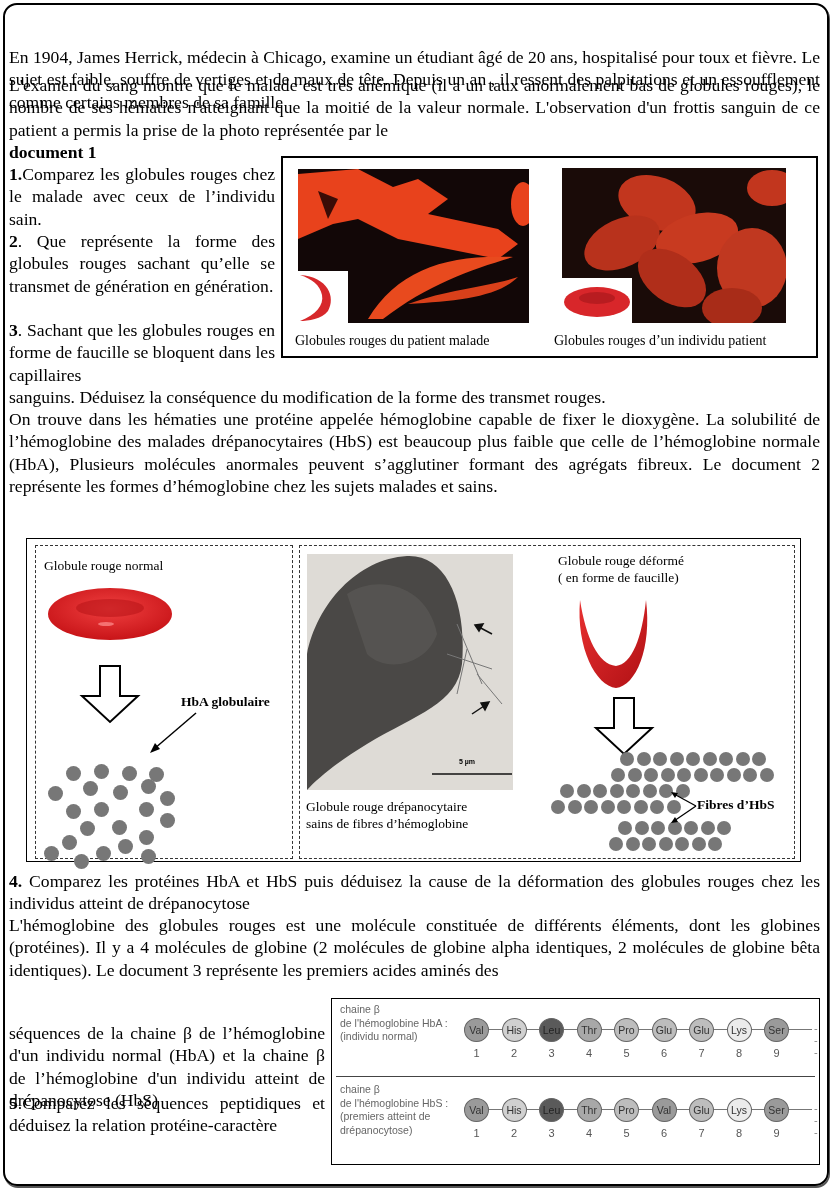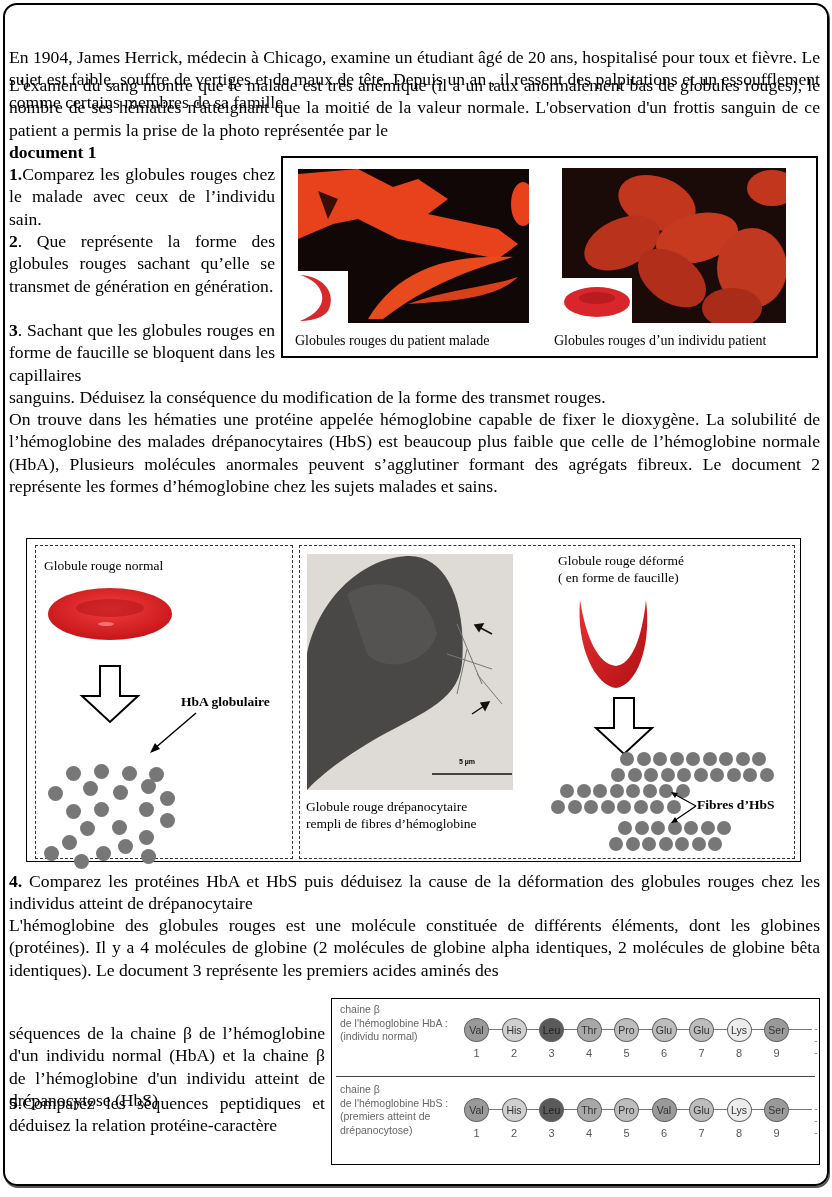--- a/index.html
+++ b/index.html
@@ -160,21 +160,21 @@
             <path d="M168,71 L176,70 L172,77 Z" fill="#111"></path>
           <line x1="165" y1="160" x2="180" y2="150"></line>
             <path d="M182,148 L174,149 L178,156 Z" fill="#111"></path>
         </g>
         <line x1="125" y1="220" x2="205" y2="220" stroke="#111" stroke-width="1.5"></line>
       </svg>
       <div style="position:absolute; left:152px; top:204px; font-size:7px; font-family:'Liberation Sans',sans-serif; font-weight:bold;">5 µm</div>
     </div>
     <div class="lbl" style="left:6px; top:252px; line-height:17px;">
       <div>Globule rouge drépanocytaire</div>
-      <div>rempli de fibres d’hémoglobine</div>
+      <div>sains de fibres d’hémoglobine</div>
     </div>
 
     <div class="lbl" style="left:258px; top:6px; line-height:17px;">
       <div>Globule rouge déformé</div>
       <div>( en forme de faucille)</div>
     </div>
     <svg style="position:absolute; left:276px; top:52px;" width="76" height="92" viewBox="0 0 76 92">
       <defs>
         <linearGradient id="sk" x1="0" y1="0" x2="1" y2="1">
           <stop offset="0%" stop-color="#e83030"></stop>
@@ -240,21 +240,21 @@
     <svg style="position:absolute; left:370px; top:244px;" width="28" height="34">
       <line x1="26" y1="16" x2="4" y2="4" stroke="#000" stroke-width="1.3"></line>
       <line x1="26" y1="16" x2="4" y2="31" stroke="#000" stroke-width="1.3"></line>
       <path d="M1,2 L8,3 L5,8 Z" fill="#000"></path>
         <path d="M1,33 L5,27 L8,32 Z" fill="#000"></path>
     </svg>
     <div class="lblb" style="left:397px; top:251px;">Fibres d’HbS</div>
   </div>
 </div>
 
-<p class="txt" style="left:9px; top:870px; width:811px;"><b>4.</b><span> Comparez les protéines HbA et HbS puis déduisez la cause de la déformation des globules rouges chez les individus atteint de drépanocytaire</span></p>
+<p class="txt" style="left:9px; top:870px; width:811px;"><b>4.</b><span> Comparez les protéines HbA et HbS puis déduisez la cause de la déformation des globules rouges chez les individus atteint de drépanocytose</span></p>
 <p class="txt" style="left:9px; top:914px; width:811px;">L'hémoglobine des globules rouges est une molécule constituée de différents éléments, dont les globines (protéines). Il y a 4 molécules de globine (2 molécules de globine alpha identiques, 2 molécules de globine bêta identiques). Le document 3 représente les premiers acides aminés des</p>
 
 <p class="txt" style="left:9px; top:1022px; width:316px;">séquences de la chaine β de l’hémoglobine d'un individu normal (HbA) et la chaine β de l’hémoglobine d'un individu atteint de drépanocytose (HbS)</p>
 <p class="txt" style="left:9px; top:1092px; width:316px;"><b>5</b><span>.Comparez les séquences peptidiques et déduisez la relation protéine-caractère</span></p>
 
 <div class="doc3">
   <div class="chain-label" style="left:8px; top:4px;">
     <div>chaine β</div>
     <div>de l'hémoglobine HbA :</div>
     <div>(individu normal)</div>

